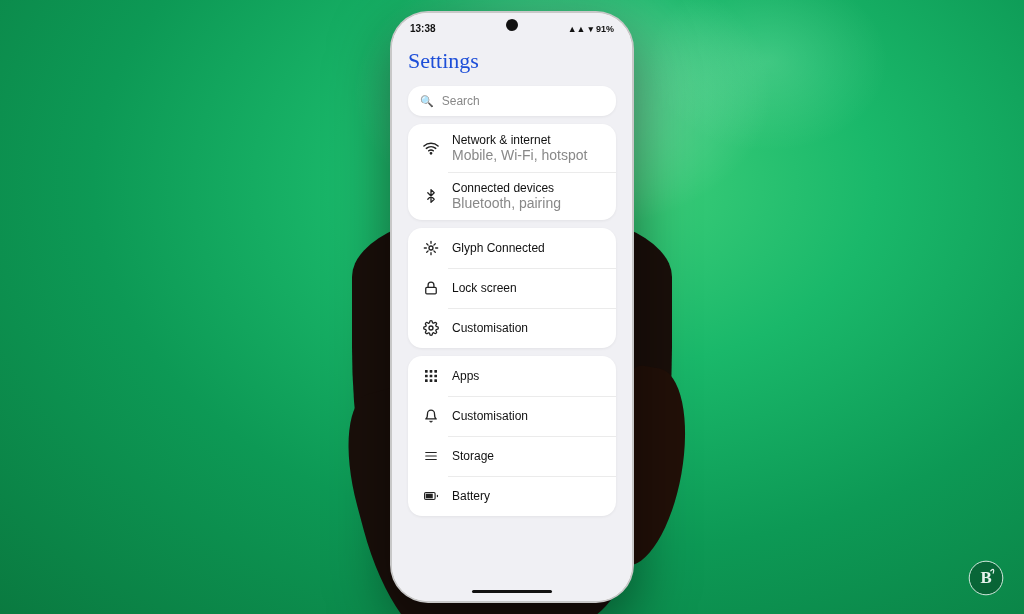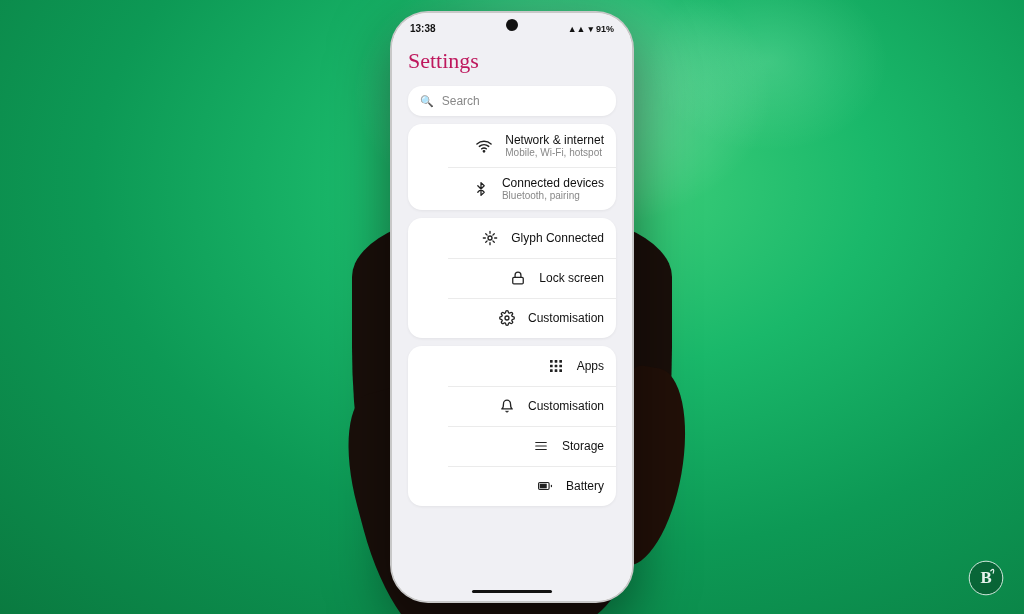--- a/index.html
+++ b/index.html
@@ -164,21 +164,21 @@
     
     .content {
       flex: 1;
       overflow: hidden;
       padding: 10px 16px 0;
     }
 
     .page-title {
       font-size: 22px;
       font-weight: 400;
-      color: #be185d;
+      color: #1d4ed8;
       margin-bottom: 12px;
       font-family: Georgia, serif;
     }
 
     
     .search-bar {
       background: #fff;
       border-radius: 14px;
       padding: 8px 12px;
       display: flex;
@@ -207,21 +207,20 @@
       box-shadow: 0 1px 3px rgba(0,0,0,0.06);
     }
 
     .settings-item {
       display: flex;
       align-items: center;
       gap: 10px;
       padding: 9px 12px;
       cursor: pointer;
       position: relative;
-      justify-content: flex-end;
     }
 
     .settings-item:not(:last-child)::after {
       content: '';
       position: absolute;
       bottom: 0;
       left: 40px;
       right: 0;
       height: 0.5px;
       background: rgba(0,0,0,0.08);
@@ -243,21 +242,21 @@
       flex-direction: column;
     }
 
     .item-title {
       font-size: 12px;
       font-weight: 500;
       color: #111;
     }
 
     .item-subtitle {
-      font-size: 10px;
+      font-size: 14px;
       color: #888;
     }
 
     
     .bottom-bar {
       height: 3px;
       background: #111;
       width: 80px;
       border-radius: 2px;
       margin: 6px auto 8px;

